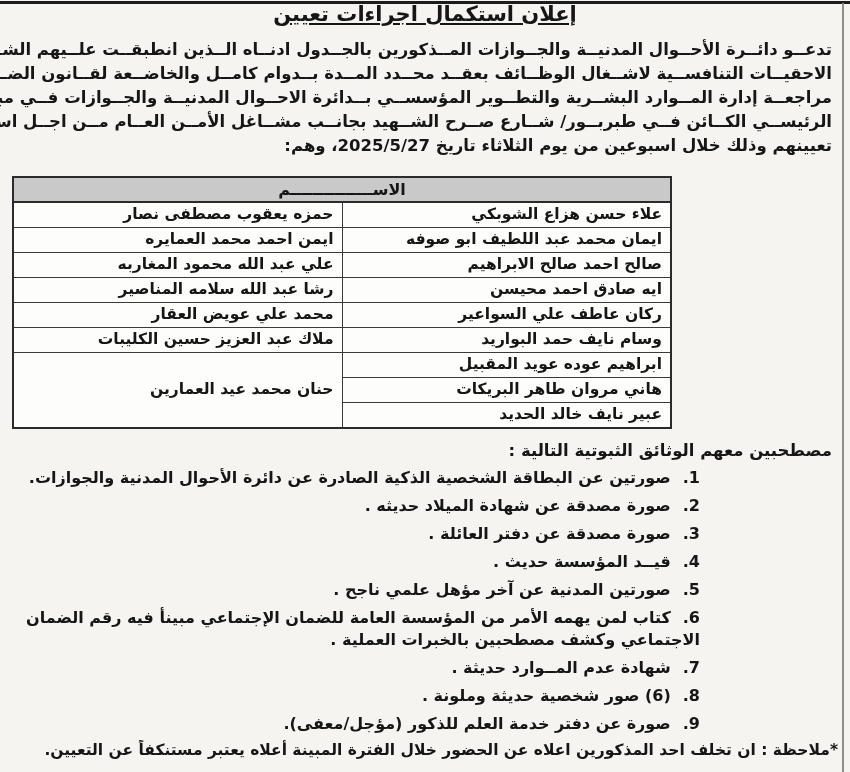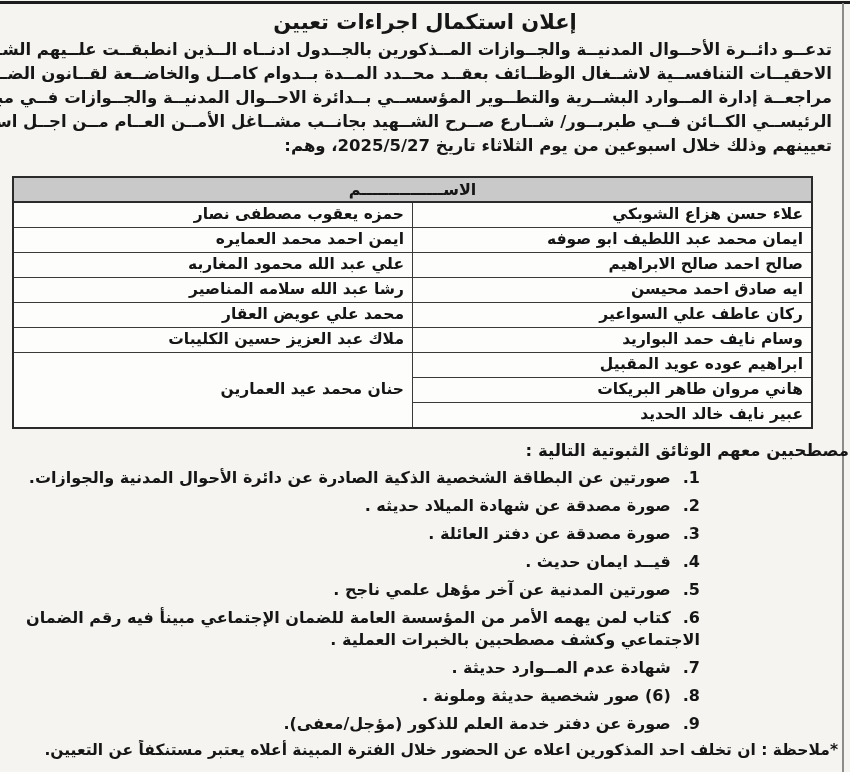--- a/index.html
+++ b/index.html
@@ -5,49 +5,49 @@
   html,body{margin:0;padding:0;}
   body{
     width:850px;height:772px;position:relative;overflow:hidden;
     background:#f5f4f0;color:#161616;
     font-family:"DejaVu Sans",sans-serif;font-weight:700;
   }
   .page{position:absolute;inset:0;}
   .frame-top{position:absolute;top:1px;left:0;width:850px;height:3px;background:#1c1c1c;}
   .frame-right{position:absolute;top:3px;right:6px;width:2px;height:769px;background:#8d8d8a;}
   .title{
-    position:absolute;top:9px;left:0;right:0;margin:0;
-    text-align:center;font-size:21px;line-height:26px;font-weight:700;
+    position:absolute;top:1px;left:0;right:0;margin:0;
+    text-align:center;font-size:21px;line-height:26px;font-weight:700;text-decoration:underline;
   }
   .intro{
     position:absolute;top:38px;left:0;right:18px;height:122px;
     direction:rtl;text-align:right;overflow:hidden;
   }
   .iline{white-space:nowrap;height:24px;line-height:24px;font-size:16.5px;}
   table.names{
-    position:absolute;top:176px;left:12px;width:801px;
+    position:absolute;top:176px;left:12px;width:660px;
     border-collapse:collapse;table-layout:fixed;
     background:#fdfdfb;
   }
   table.names th,table.names td{
     border:1px solid #3a3a3a;
     font-size:15.5px;line-height:1.1;
     padding:2px 8px;
   }
   table.names th{
     height:19px;background:#c9c9c9;text-align:center;
     font-size:16px;border-bottom:2px solid #2b2b2b;border-top:2px solid #2b2b2b;
   }
   table.names{border:2px solid #2b2b2b;}
   table.names td{height:20px;text-align:right;vertical-align:middle;margin-left:20px;}
   td.c-r{width:51%;}
   td.c-l{width:49%;}
   td.merged{vertical-align:middle;}
   .docs-intro{
-    position:absolute;top:440px;right:1px;left:0;
+    position:absolute;top:440px;right:18px;left:0;
     text-align:right;font-size:16.5px;line-height:22px;
   }
   .docs-list{
     position:absolute;top:467px;right:150px;left:4px;
     direction:rtl;text-align:right;
   }
   .docs-list .item{margin-bottom:6px;line-height:22px;font-size:16px;}
   .docs-list .num{margin-left:12px;}
   .note{
     position:absolute;top:740px;right:12px;left:0;
@@ -122,21 +122,21 @@
     <div class="item">
       <span class="num">1.</span><span class="txt">صورتين عن البطاقة الشخصية الذكية الصادرة عن دائرة الأحوال المدنية والجوازات.</span>
     </div>
     <div class="item">
       <span class="num">2.</span><span class="txt">صورة مصدقة عن شهادة الميلاد حديثه .</span>
     </div>
     <div class="item">
       <span class="num">3.</span><span class="txt">صورة مصدقة عن دفتر العائلة .</span>
     </div>
     <div class="item">
-      <span class="num">4.</span><span class="txt">قيــد ايمان حديث .</span>
+      <span class="num">4.</span><span class="txt">قيــد المؤسسة حديث .</span>
     </div>
     <div class="item">
       <span class="num">5.</span><span class="txt">صورتين المدنية عن آخر مؤهل علمي ناجح .</span>
     </div>
     <div class="item">
       <span class="num">6.</span><span class="txt">كتاب لمن يهمه الأمر من المؤسسة العامة للضمان الإجتماعي مبينأ فيه رقم الضمان الاجتماعي وكشف مصطحبين بالخبرات العملية .</span>
     </div>
     <div class="item">
       <span class="num">7.</span><span class="txt">شهادة عدم المــوارد حديثة .</span>
     </div>

